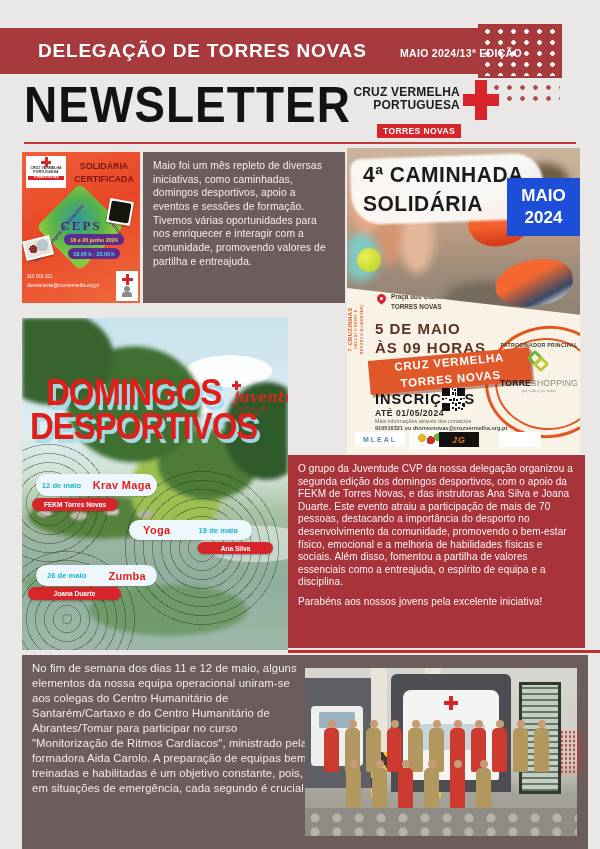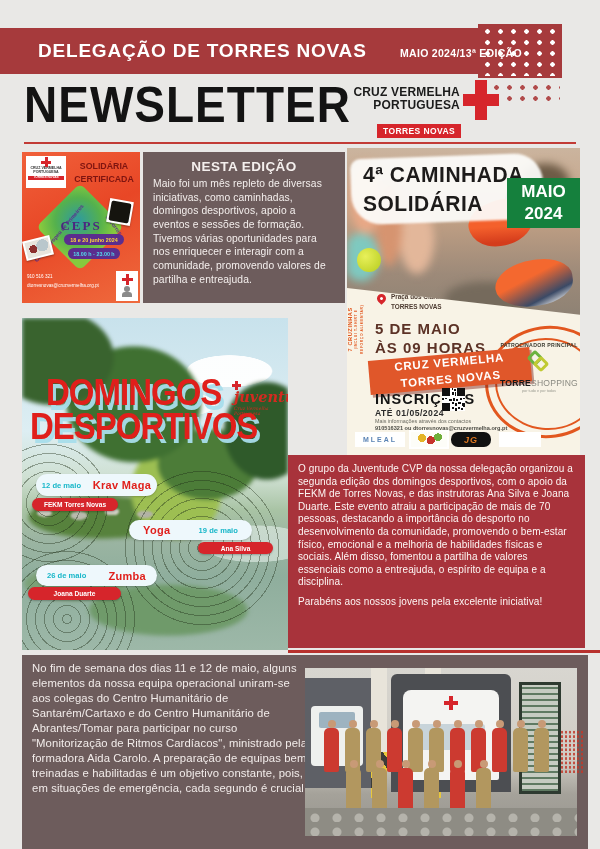--- a/index.html
+++ b/index.html
@@ -98,21 +98,21 @@
          background:#5b6470;transform:rotate(14deg);}
   .shoe2{position:absolute;left:148px;top:112px;width:78px;height:46px;border-radius:55% 45% 50% 50%;
          background:linear-gradient(160deg,#f4682f 40%,#3b4a66 75%,#e8e8e8 92%);transform:rotate(-8deg);}
   .brush{position:absolute;left:4px;top:8px;width:192px;height:66px;background:#fdfdfb;opacity:.93;
          border-radius:10px 28px 14px 30px;transform:rotate(-2deg);filter:blur(1px);}
   .poster-title{position:absolute;left:16px;top:12px;color:#1d1b1a;font-size:21px;font-weight:800;
                 line-height:1.35;letter-spacing:.5px;transform:scaleY(1.05);transform-origin:top left;}
   .poster-cross{position:absolute;left:172px;top:46px;width:26px;height:26px;}
   .poster-cross .v{left:9px;top:0;width:8px;height:26px;}
   .poster-cross .h{left:0;top:9px;width:26px;height:8px;}
-  .maio-badge{position:absolute;left:160px;top:30px;width:73px;height:50px;background:#15803d;
+  .maio-badge{position:absolute;left:160px;top:30px;width:73px;height:58px;background:#1d4ed8;
               color:#fff;font-weight:800;font-size:17px;text-align:center;line-height:1.3;
               display:flex;flex-direction:column;justify-content:center;z-index:3;}
   .cream{position:absolute;left:0;top:140px;width:233px;height:167px;background:#f8f3e6;
          clip-path:polygon(0 0,100% 16%,100% 100%,0 100%);}
   .vert-text{position:absolute;left:-22px;top:32px;transform:rotate(-90deg);color:#e2571f;
              font-size:5.6px;font-weight:800;letter-spacing:.6px;width:60px;text-align:center;line-height:1.5;}
   .vert-text .sub{font-size:3.4px;font-weight:700;display:block;}
   .pin{position:absolute;left:30px;top:6px;width:9px;height:9px;background:#d6252b;border-radius:50% 50% 50% 0;
        transform:rotate(-45deg);}
   .pin::after{content:"";position:absolute;left:3px;top:3px;width:3px;height:3px;border-radius:50%;background:#fff;}
@@ -129,22 +129,22 @@
   .info1{position:absolute;left:28px;top:130px;color:#6a6a60;font-size:5.4px;}
   .info2{position:absolute;left:28px;top:137px;color:#4c4c45;font-size:5.6px;font-weight:700;}
   .sponsor-row{position:absolute;left:0;top:142px;width:233px;height:22px;}
   .spon{position:absolute;background:#fff;display:flex;align-items:center;justify-content:center;}
   .spon.mleal{left:8px;top:2px;width:50px;height:15px;color:#5b84b5;font-size:7px;font-weight:700;letter-spacing:2px;}
   .spon.fruit{left:62px;top:0;width:40px;height:19px;}
   .spon.fruit .inner{width:90%;height:80%;background:
      radial-gradient(circle at 30% 40%,#e4b428 0 4px,transparent 4px),
      radial-gradient(circle at 55% 55%,#c6332b 0 4px,transparent 4px),
      radial-gradient(circle at 75% 35%,#6fae3a 0 4px,transparent 4px),#fdfdf8;}
-  .spon.jg{left:104px;top:2px;width:40px;height:15px;background:#111;color:#e07820;
-           font-size:9px;font-weight:800;font-style:italic;letter-spacing:1px;border-radius:7px;}
+  .spon.jg{left:92px;top:2px;width:40px;height:15px;background:#111;color:#e07820;
+           font-size:9px;font-weight:800;font-style:italic;letter-spacing:1px;}
   .spon.four{left:152px;top:2px;width:42px;height:15px;color:#8a9a8a;font-size:4.6px;letter-spacing:.4px;}
   .ring1,.ring2{position:absolute;border:3px solid #e2571f;border-radius:50%;}
   .ring1{left:138px;top:38px;width:126px;height:112px;transform:rotate(-8deg);}
   .ring2{left:148px;top:50px;width:104px;height:92px;transform:rotate(6deg);border-width:2px;}
   .patro{position:absolute;left:152px;top:54px;width:80px;text-align:center;color:#3a3a30;
          font-size:5.2px;font-weight:800;letter-spacing:.3px;}
   .knot{position:absolute;left:182px;top:64px;width:22px;height:22px;}
   .knot i{position:absolute;width:12px;height:12px;border:3.5px solid #6db33f;border-radius:3px;
           transform:rotate(45deg);display:block;}
   .knot i.k2{left:6px;top:6px;border-color:#c0ca33;}
@@ -301,21 +301,20 @@
       <div class="cross mini-cross">
           <i class="v"></i>
           <i class="h"></i>
         </div>
       <div class="person"></div>
       <div class="person2"></div>
     </div>
   </div>
 
   <div class="nesta">
-    <h2>NESTA EDIÇÃO</h2>
     <p>Maio foi um mês repleto de diversas iniciativas, como caminhadas, domingos desportivos, apoio a eventos e sessões de formação. Tivemos várias oportunidades para nos enriquecer e interagir com a comunidade, promovendo valores de partilha e entreajuda.</p>
   </div>
 
   <div class="poster">
     <div class="poster-photo">
       <div class="blobs"></div>
       <div class="ball"></div>
       <div class="sock1"></div>
       <div class="shoe1"></div>
       <div class="shoe2"></div>

